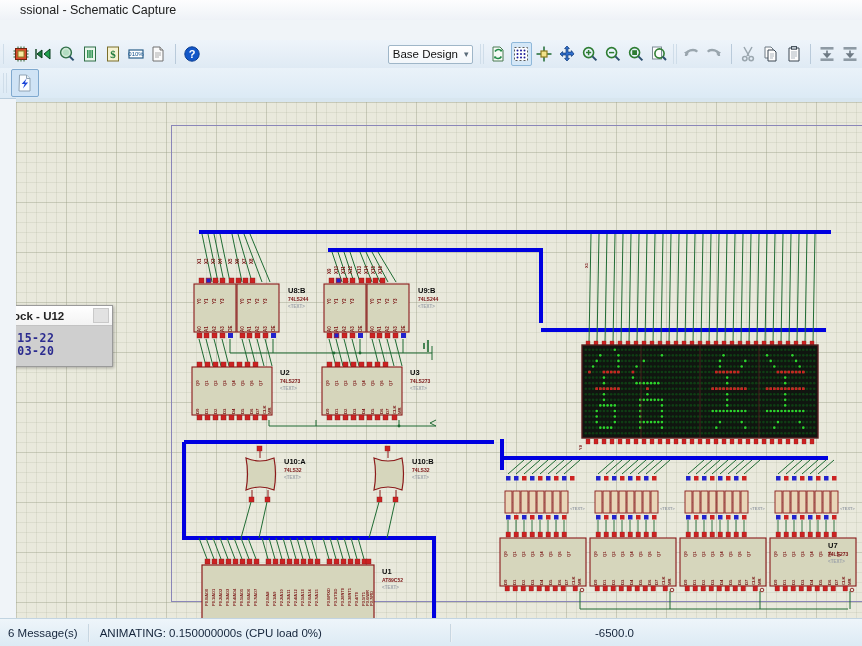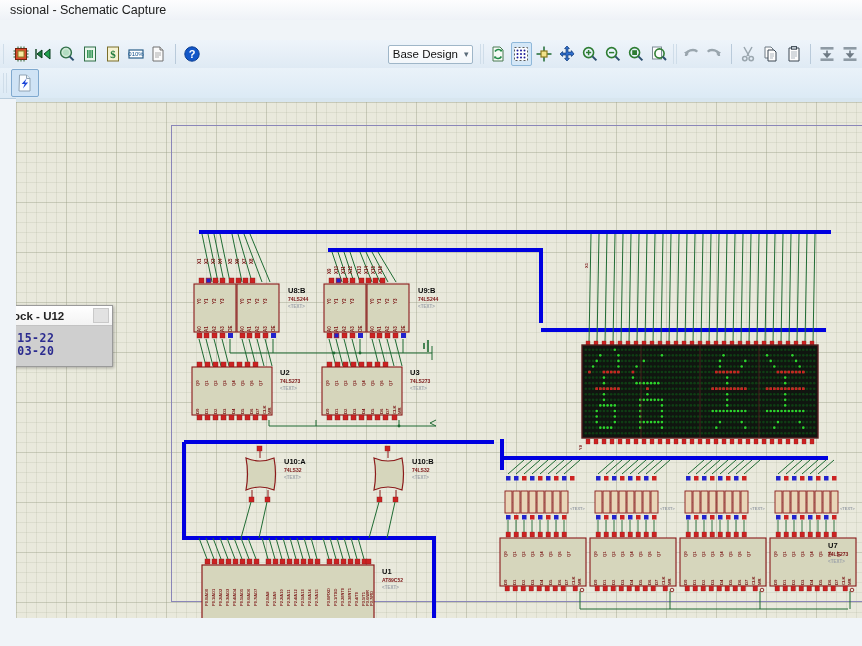--- a/index.html
+++ b/index.html
@@ -12,21 +12,21 @@
   }
   #app{position:relative;width:862px;height:646px;}
 
   
   .titlebar{
     position:absolute;left:0;top:0;width:862px;height:20px;
     background:linear-gradient(#fdfdfe,#eef2f7);
     display:flex;align-items:center;
   }
   .titlebar .title{
-    font-size:12.5px;color:#202020;padding-left:10px;white-space:nowrap;
+    font-size:12.5px;color:#202020;padding-left:20px;white-space:nowrap;
   }
 
   
   .menubar{
     position:absolute;left:0;top:20px;width:862px;height:20px;
     background:linear-gradient(#fbfcfd,#eef2f6);
     display:flex;align-items:center;
   }
   .menubar .mi{
     font-size:12.5px;color:#111;padding:2px 7px;white-space:nowrap;cursor:default;
@@ -2459,14 +2459,22 @@
         <div class="ptitle">2 Clock - U12</div>
         <div class="pclose"></div>
       </div>
       <div class="pbody">
         <div class="pline">13-15-22</div>
         <div class="pline">03-03-20</div>
       </div>
     </div>
   </div>
 
+  <div class="statusbar">
+    <div class="spane">6 Message(s)</div>
+    <div class="svline"></div>
+    <div class="spane">ANIMATING: 0.150000000s (CPU load 0%)</div>
+    <div class="svline" style="margin-left:120px"></div>
+    <div class="sflex"></div>
+    <div class="spane coord" style="margin-right:220px">-6500.0</div>
+  </div>
 
 </div>
 
 </body></html>

